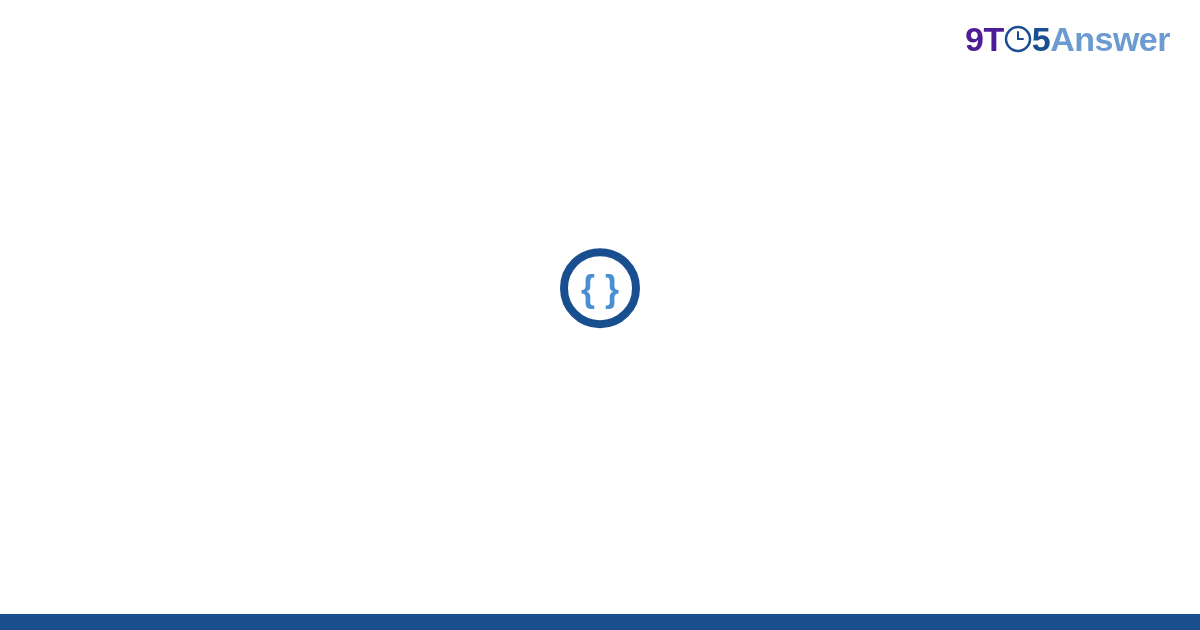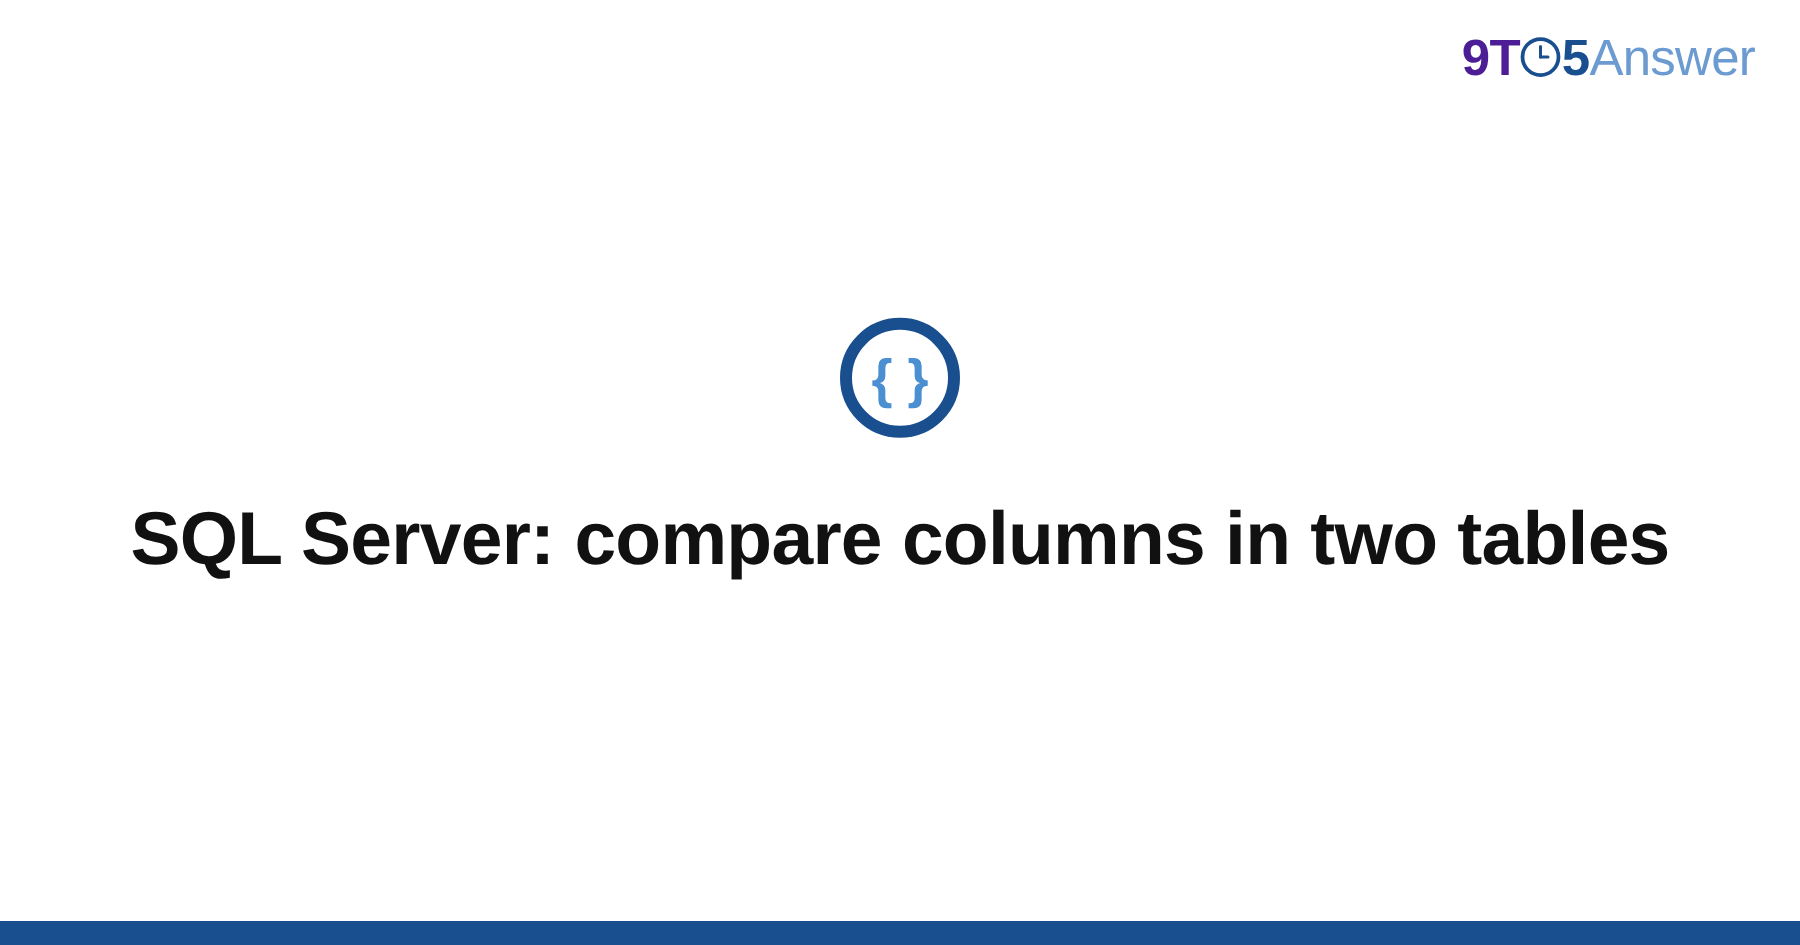--- a/index.html
+++ b/index.html
@@ -34,21 +34,21 @@
       vertical-align: baseline;
       position: relative;
       top: 2px;
     }
     .logo-5 {
       color: #1a4f8f;
       font-weight: 700;
     }
     .logo-answer {
       color: #6b9bd1;
-      font-weight: 400;
+      font-weight: 700;
     }
     .center-content {
       position: absolute;
       top: 50%;
       left: 50%;
       transform: translate(-50%, -58%);
       width: 100%;
       text-align: center;
     }
     .icon-wrap {
@@ -87,16 +87,15 @@
     </span><span class="logo-5">5</span><span class="logo-answer">Answer</span>
 </div>
 
 <div class="center-content">
   <div class="icon-wrap">
     <svg width="82" height="82" viewBox="0 0 82 82">
       <circle cx="41" cy="41" r="36" fill="none" stroke="#1a4f8f" stroke-width="8"></circle>
       <text x="41" y="54" font-size="36" font-weight="700" text-anchor="middle" fill="#4a8fd1" font-family="Arial, sans-serif">{ }</text>
     </svg>
   </div>
-  <h1 class="title">SQL Server: compare columns in two tables</h1>
 </div>
 
 <div class="footer-bar"></div>
 
 </body></html>

